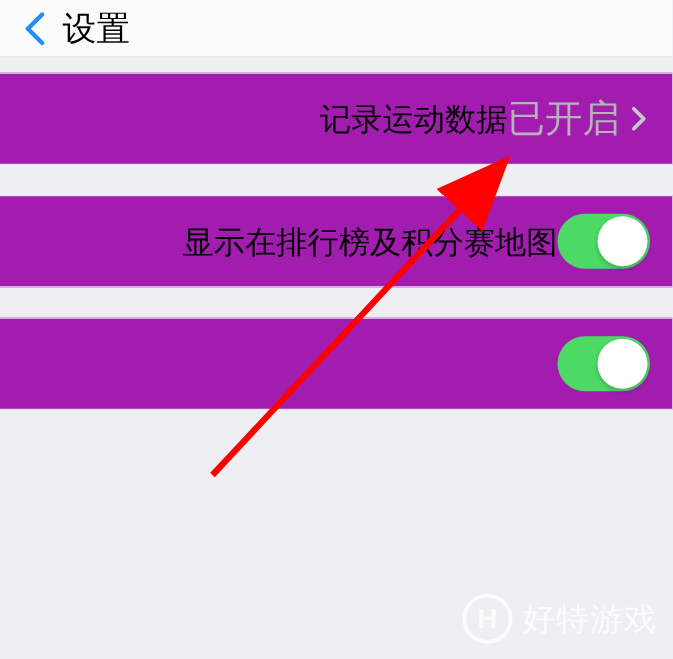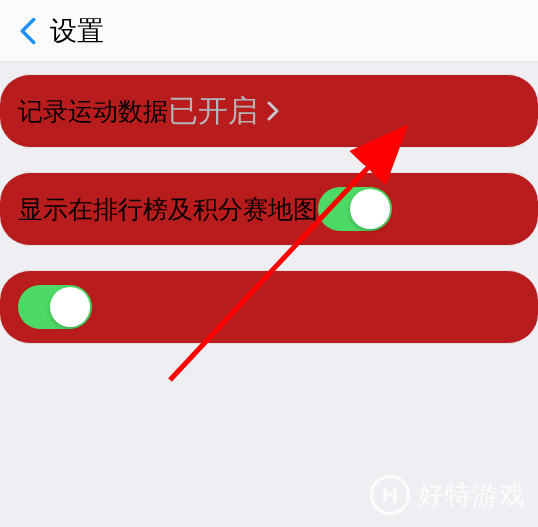--- a/index.html
+++ b/index.html
@@ -5,21 +5,21 @@
     * { margin: 0; padding: 0; box-sizing: border-box; }
     body {
       width: 538px;
       height: 527px;
       background: #efeff3;
       font-family: -apple-system, "PingFang SC", "Helvetica Neue", Arial, sans-serif;
       position: relative;
       overflow: hidden;
     }
     .header {
-      height: 62px;
+      height: 46px;
       background: #fbfbfc;
       display: flex;
       align-items: center;
       padding: 0 8px;
       border-bottom: 1px solid #e2e2e5;
     }
     .back-chevron {
       width: 40px;
       height: 40px;
       display: flex;
@@ -30,29 +30,28 @@
     .title {
       font-size: 27px;
       color: #000;
       font-weight: 400;
       margin-left: 2px;
     }
     .group-gap {
       height: 12px;
     }
     .row {
-      background: #b91c1c;
+      background: #a21caf;
       min-height: 74px;
       padding: 0 18px 0 18px;
       display: flex;
       align-items: center;
-      justify-content: flex-start;
+      justify-content: flex-end;
       border-top: 1px solid #e2e2e5;
       border-bottom: 1px solid #e2e2e5;
-      border-radius: 30px;
     }
     .row-label {
       font-size: 25px;
       color: #000;
     }
     .row-right {
       display: flex;
       align-items: center;
       gap: 6px;
     }

